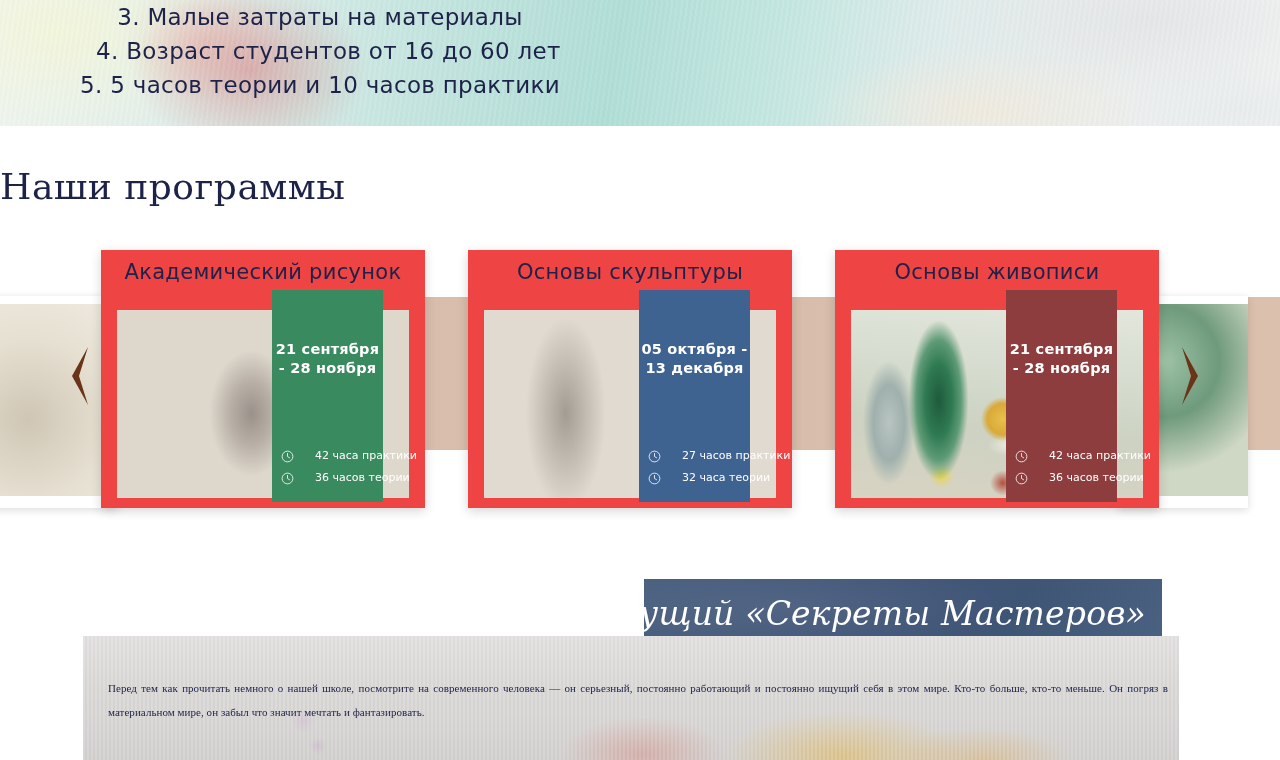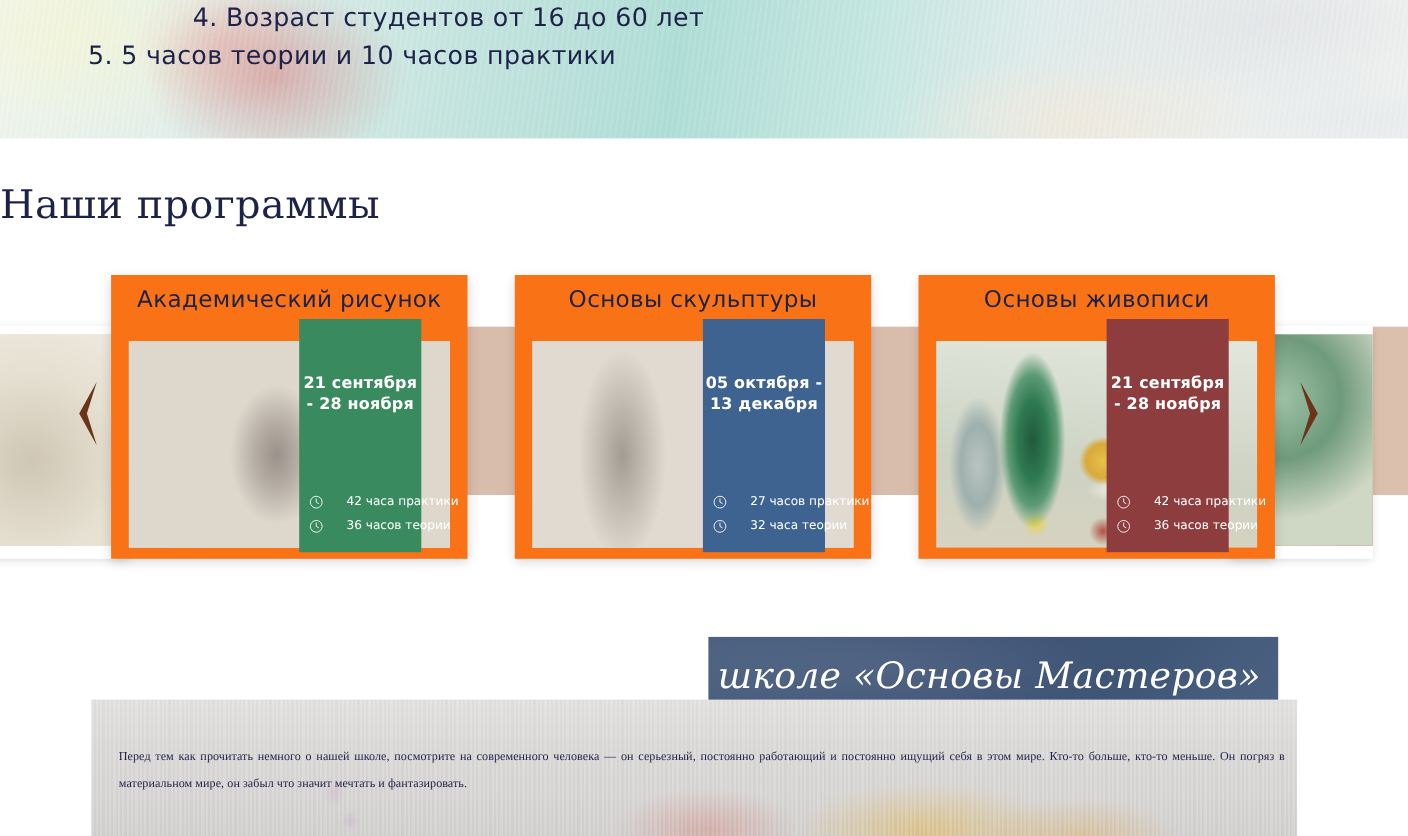--- a/index.html
+++ b/index.html
@@ -43,21 +43,21 @@
   }
   .hero-line {
     font-family: "DejaVu Sans", sans-serif;
     color: #1d2248;
     font-size: 23px;
     line-height: 34px;
     letter-spacing: .3px;
     white-space: nowrap;
   }
   .hero-line.l1 { text-align: center; padding-left: 0px; }
-  .hero-line.l2 { text-align: right; padding-left: 96px; }
+  .hero-line.l2 { text-align: left; padding-left: 96px; }
   .hero-line.l3 { text-align: center; padding-left: 0px; }
 
   .signup-btn {
     position: absolute; left: 679px; top: 28px;
     width: 403px; height: 52px;
     background: #3a8a60;
     border: none;
     color: #ffffff;
     font-family: "DejaVu Sans", sans-serif;
     font-size: 21px;
@@ -112,21 +112,21 @@
   .peek-img.r {
     background:
       radial-gradient(circle at 35% 30%, #9fc3a6 0%, #6f9a7c 35%, #cfd8c4 70%),
       linear-gradient(160deg,#b9c9ae 0%, #dcd2b0 40%, #c9a968 65%, #b85a44 100%);
   }
 
   
   .card {
     position: absolute; top: 250px;
     width: 324px; height: 258px;
-    background: #f97316;
+    background: #ef4444;
     box-shadow: 0 3px 10px rgba(0,0,0,.17);
   }
   .card.c1 { left: 101px; }
   .card.c2 { left: 468px; }
   .card.c3 { left: 835px; }
 
   .card-title {
     position: absolute; left: 0; top: 10px; width: 100%;
     text-align: center;
     font-family: "DejaVu Sans", sans-serif;
@@ -248,20 +248,21 @@
 </head>
 <body>
 
 <div id="page">
 
   <section class="hero">
     <div class="hero-bg"></div>
     <div class="hero-overlay"></div>
 
     <div class="hero-list">
+      <div class="hero-line l1">3. Малые затраты на материалы</div>
       <div class="hero-line l2">4. Возраст студентов от 16 до 60 лет</div>
       <div class="hero-line l3">5. 5 часов теории и 10 часов практики</div>
     </div>
 
   </section>
 
   <h2 class="programs-title">Наши программы</h2>
 
   <div class="carousel-band"></div>
 
@@ -359,20 +360,20 @@
             <circle cx="8" cy="8" r="6.6" fill="none" stroke="#ffffff" stroke-width="1"></circle>
             <path d="M8 4.2 V8 L10.6 9.6" fill="none" stroke="#ffffff" stroke-width="1" stroke-linecap="round"></path>
           </svg>
           <span>36 часов теории</span>
         </div>
       </div>
     </div>
   </article>
 
   <div class="about-head">
-    <span class="about-head-text">О школе «Основы Мастеров»</span>
+    <span class="about-head-text">О ищущий «Секреты Мастеров»</span>
   </div>
 
   <div class="about-panel">
     <p class="about-text">Перед тем как прочитать немного о нашей школе, посмотрите на современного человека — он серьезный, постоянно работающий и постоянно ищущий себя в этом мире. Кто-то больше, кто-то меньше. Он погряз в материальном мире, он забыл что значит мечтать и фантазировать.</p>
   </div>
 
 </div>
 
 </body></html>

